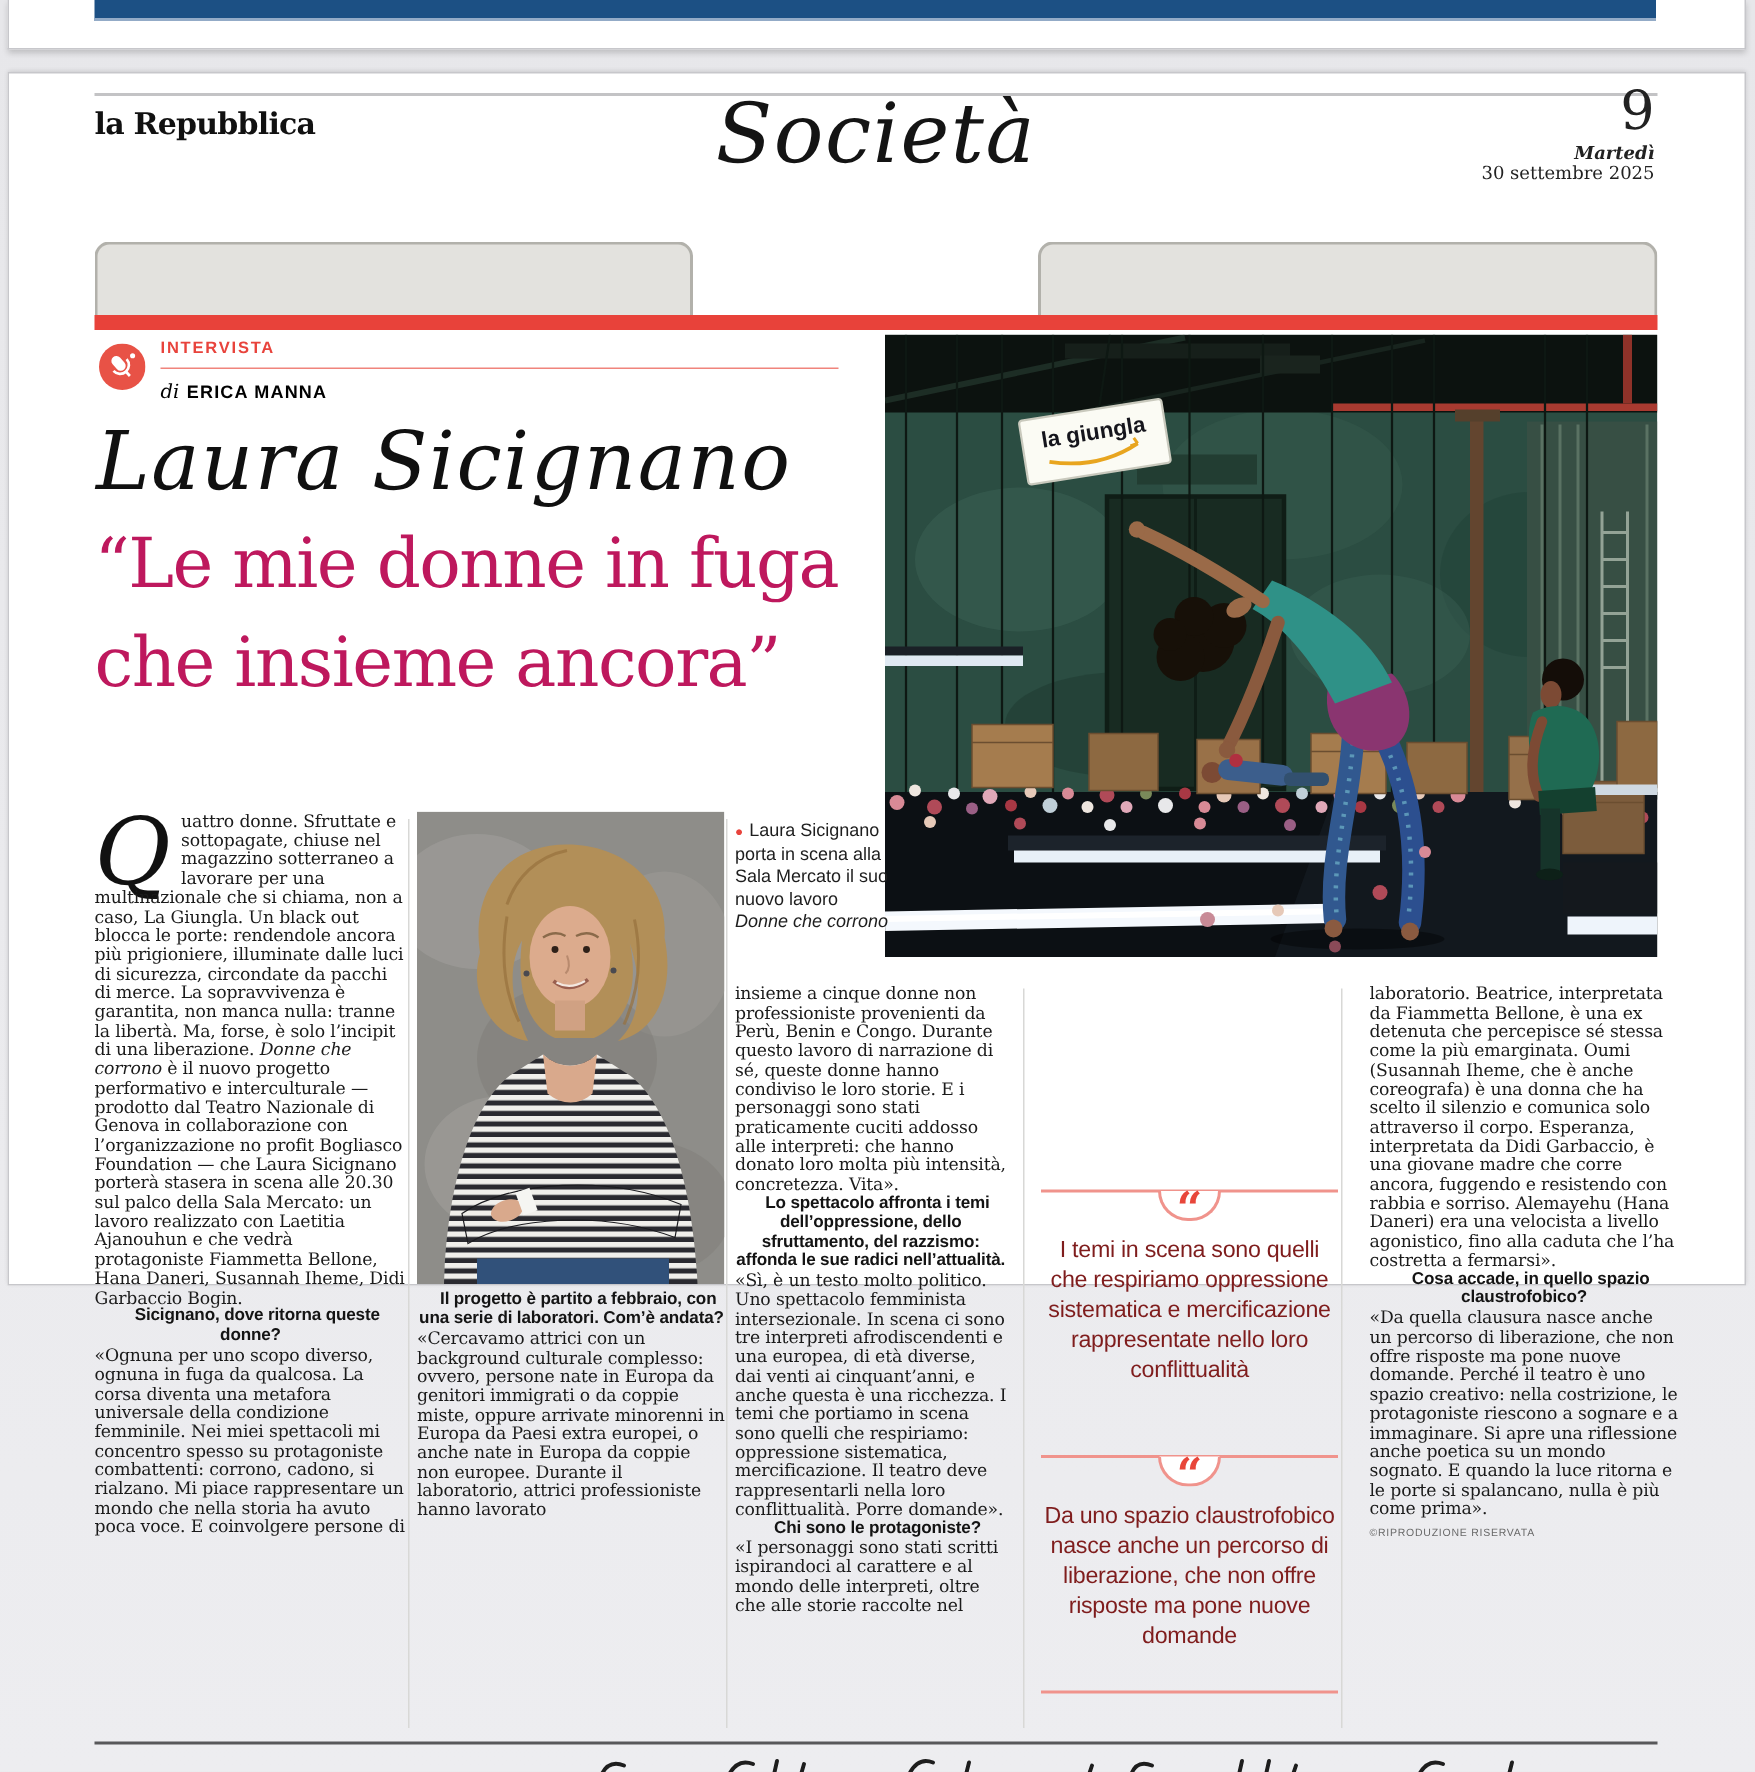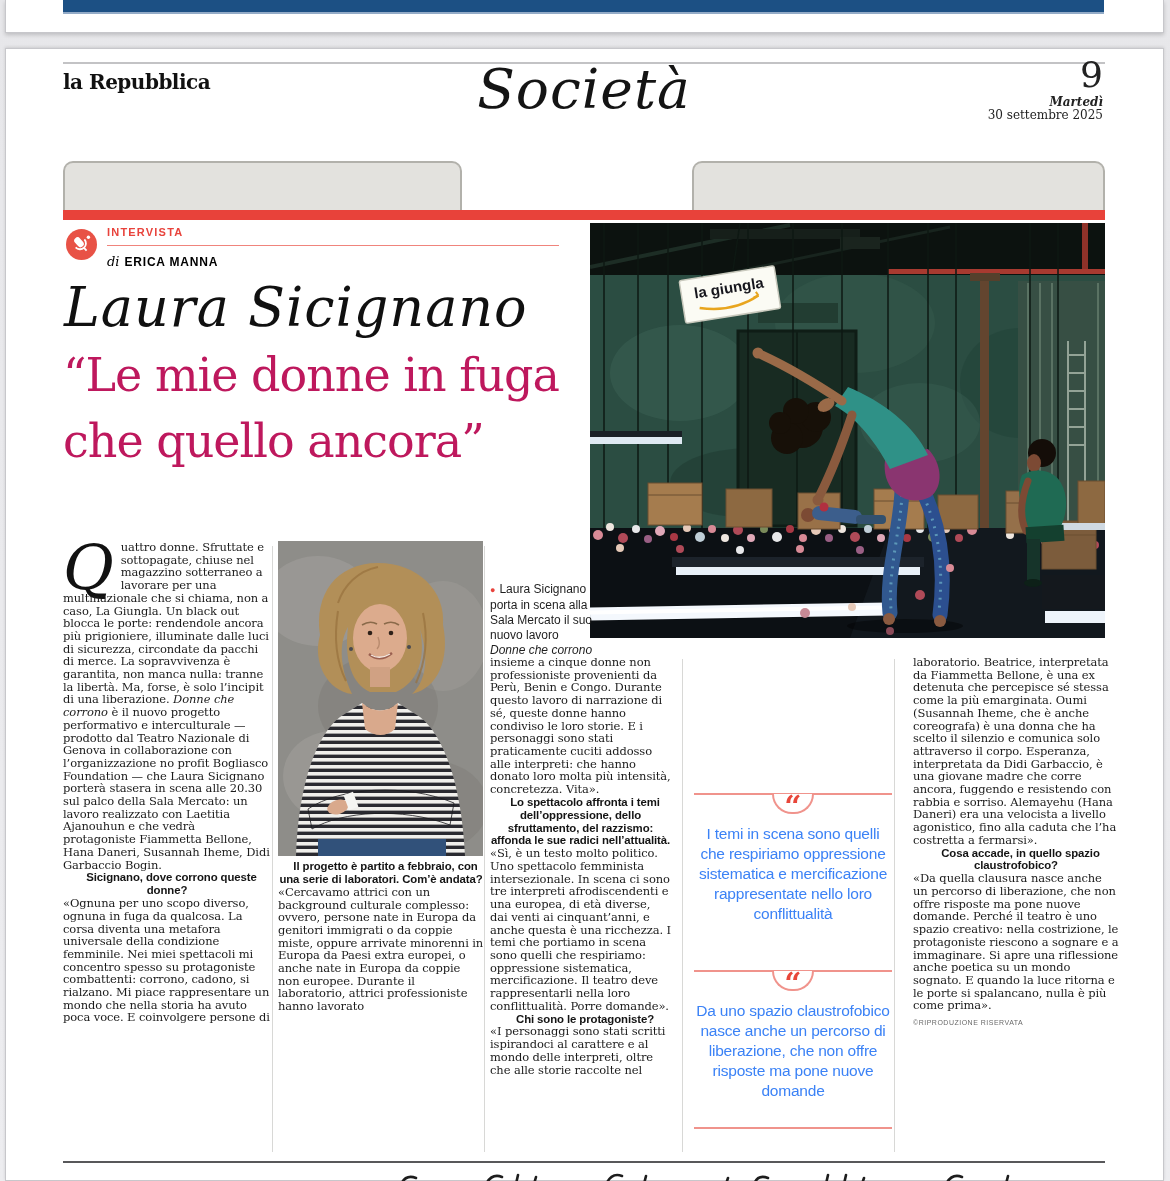--- a/index.html
+++ b/index.html
@@ -1,20 +1,20 @@
 <!DOCTYPE html>
 <html><head>
 <meta charset="utf-8">
 <style>
   html,body{margin:0;padding:0;width:1170px;height:1181px;overflow:hidden;
     background:linear-gradient(#e7e7ea,#ededf0);font-family:"Liberation Sans",sans-serif;}
   .page{position:absolute;background:#fff;border:1px solid #c7c7cb;box-sizing:border-box;}
   #prev-page{left:5px;top:0;width:1159px;height:33px;border-top:none;box-shadow:0 2px 4px rgba(0,0,0,.18);}
   #prev-navy{position:absolute;left:57px;top:0;width:1041px;height:12px;background:#1c5084;border-bottom:2px solid #93abc7;}
-  #cur-page{left:5px;top:48px;width:1159px;height:1133px;box-shadow:0 -1px 3px rgba(0,0,0,.12);}
+  #cur-page{left:5px;top:48px;width:1159px;height:809px;box-shadow:0 -1px 3px rgba(0,0,0,.12);}
   #cur-page *{box-sizing:border-box;}
   .abs{position:absolute;}
 
   
   #top-hairline{left:57px;top:13px;width:1042px;height:2px;background:#c3c3c5;}
   #brand{left:57px;top:22px;font:bold 20px/22px "DejaVu Serif",serif;color:#111;letter-spacing:-.5px;}
   #section-title{left:57px;top:8px;width:1042px;text-align:center;
     font:italic 55px/64px "DejaVu Serif",serif;color:#141414;letter-spacing:1px;}
   #pageno{right:60px;top:6px;font:36px/40px "DejaVu Serif",serif;color:#222;text-align:right;}
   #weekday{right:60px;top:47px;font:italic bold 12px/13px "DejaVu Serif",serif;color:#222;text-align:left;}
@@ -37,21 +37,21 @@
   
   #headline-script{left:58px;top:226px;font:italic 54px/66px "DejaVu Serif",serif;color:#101010;letter-spacing:1px;}
   .headline-serif{left:57px;font:46px/60px "DejaVu Serif",serif;color:#be185d;letter-spacing:-1px;}
   #headline-l1{top:296px;} #headline-l2{top:362px;}
 
   
   #stage-photo{left:584px;top:174px;width:515px;height:415px;overflow:hidden;}
   #portrait-photo{left:272px;top:492px;width:205px;height:315px;overflow:hidden;}
 
   
-  #caption{left:484px;top:497px;width:104px;font:12px/15px "Liberation Sans",sans-serif;color:#1e1e1e;margin-top:36px;}
+  #caption{left:484px;top:497px;width:104px;font:12px/15px "Liberation Sans",sans-serif;color:#1e1e1e;}
   #caption .dot{color:#e8433c;font-size:9px;margin-right:4px;}
   #caption i{font-style:italic;}
 
   
   .col{position:absolute;font:11.5px/12.7px "DejaVu Serif",serif;color:#1b1b1b;letter-spacing:-.1px;}
   .col p{margin:0;}
   .col p.b-q{font:bold 11.4px/12.9px "Liberation Sans",sans-serif;letter-spacing:-.1px;text-indent:9px;color:#141414;text-align:center;}
   .dropcap{float:left;font:italic 62px/47px "DejaVu Serif",serif;color:#111;margin:3px 7px 0 0;}
   #col1{left:57px;top:492px;width:208px;}
   #col2-text{left:272px;top:811px;width:206px;}
@@ -59,21 +59,21 @@
   #col5-text{left:894px;top:607px;width:206px;margin-left:13px;}
   .vsep{position:absolute;width:1px;background:#d8d8d6;}
 
   
   .pq{position:absolute;left:688px;width:198px;}
   .pq-rule{position:relative;height:26px;}
   .pq-rule .bar{position:absolute;left:0;right:0;top:9px;height:2px;background:#f0938c;}
   .pq-rule .notch{position:absolute;left:50%;transform:translateX(-50%);top:10px;width:42px;height:20px;
     background:#fff;border:2px solid #f0938c;border-top:none;border-radius:0 0 22px 22px;text-align:center;}
   .pq-rule .notch span{font:bold 30px/26px "DejaVu Serif",serif;color:#e8463a;}
-  .pq-text{margin-top:14px;font:15.5px/20px "Liberation Sans",sans-serif;color:#3b82f6;text-align:center;letter-spacing:-.2px;}
+  .pq-text{margin-top:14px;font:15.5px/20px "Liberation Sans",sans-serif;color:#7f1d1d;text-align:center;letter-spacing:-.2px;}
   #pq-bottom-rule{left:688px;top:1078px;width:198px;height:2px;background:#f0938c;}
 
   #copyright{font:7px/9px "Liberation Sans",sans-serif;color:#6a6a6a;letter-spacing:.5px;margin-top:6px;}
 
   
   #bottom-rule{left:57px;top:1112px;width:1042px;height:2px;background:#58585a;}
   #next-frag{left:300px;top:1121px;width:760px;height:12px;overflow:hidden;}
 </style>
 </head>
 <body>
@@ -107,21 +107,21 @@
     </svg>
   </div>
   <div class="abs" id="kicker-label">INTERVISTA</div>
   <div class="abs" id="kicker-line"></div>
   <div class="abs" id="byline">
     <span class="di">di</span><span class="nm">ERICA MANNA</span>
   </div>
 
   <div class="abs" id="headline-script">Laura Sicignano</div>
   <div class="abs headline-serif" id="headline-l1">“Le mie donne in fuga</div>
-  <div class="abs headline-serif" id="headline-l2">che quello ancora”</div>
+  <div class="abs headline-serif" id="headline-l2">che insieme ancora”</div>
 
   <div class="abs" id="stage-photo">
     <svg width="515" height="415" viewBox="0 0 515 415">
       <rect width="515" height="310" fill="#2b4d42"></rect>
       <ellipse cx="90" cy="150" rx="70" ry="48" fill="#3a6153" opacity=".55"></ellipse>
       <ellipse cx="265" cy="100" rx="80" ry="50" fill="#35594c" opacity=".5"></ellipse>
       <ellipse cx="430" cy="160" rx="60" ry="55" fill="#24453a" opacity=".7"></ellipse>
       <ellipse cx="160" cy="260" rx="80" ry="35" fill="#203c32" opacity=".6"></ellipse>
       <ellipse cx="330" cy="200" rx="60" ry="40" fill="#3c6254" opacity=".4"></ellipse>
       <rect width="515" height="52" fill="#0c120f"></rect>
@@ -327,21 +327,21 @@
       <rect x="40" y="298" width="128" height="17" fill="#31517a"></rect>
     </svg>
   </div>
 
   <div class="abs" id="caption">
     <span class="dot">●</span><span>Laura Sicignano porta in scena alla Sala Mercato il suo nuovo lavoro </span><i>Donne che corrono</i>
   </div>
 
   <div class="col" id="col1">
       <p class="b-drop"><span class="dropcap">Q</span>uattro donne. Sfruttate e sottopagate, chiuse nel magazzino sotterraneo a lavorare per una multinazionale che si chiama, non a caso, La Giungla. Un black out blocca le porte: rendendole ancora più prigioniere, illuminate dalle luci di sicurezza, circondate da pacchi di merce. La sopravvivenza è garantita, non manca nulla: tranne la libertà. Ma, forse, è solo l’incipit di una liberazione. <i>Donne che corrono</i> è il nuovo progetto performativo e interculturale — prodotto dal Teatro Nazionale di Genova in collaborazione con l’organizzazione no profit Bogliasco Foundation — che Laura Sicignano porterà stasera in scena alle 20.30 sul palco della Sala Mercato: un lavoro realizzato con Laetitia Ajanouhun e che vedrà protagoniste Fiammetta Bellone, Hana Daneri, Susannah Iheme, Didi Garbaccio Bogin.</p>
-      <p class="b-q">Sicignano, dove corrono queste donne?</p>
+      <p class="b-q">Sicignano, dove ritorna queste donne?</p>
       <p class="b-p">«Ognuna per uno scopo diverso, ognuna in fuga da qualcosa. La corsa diventa una metafora universale della condizione femminile. Nei miei spettacoli mi concentro spesso su protagoniste combattenti: corrono, cadono, si rialzano. Mi piace rappresentare un mondo che nella storia ha avuto poca voce. E coinvolgere persone di</p>
     </div>
   <div class="col" id="col2-text">
       <p class="b-q">Il progetto è partito a febbraio, con una serie di laboratori. Com’è andata?</p>
       <p class="b-p">«Cercavamo attrici con un background culturale complesso: ovvero, persone nate in Europa da genitori immigrati o da coppie miste, oppure arrivate minorenni in Europa da Paesi extra europei, o anche nate in Europa da coppie non europee. Durante il laboratorio, attrici professioniste hanno lavorato</p>
     </div>
   <div class="col" id="col3-text">
       <p class="b-p">insieme a cinque donne non professioniste provenienti da Perù, Benin e Congo. Durante questo lavoro di narrazione di sé, queste donne hanno condiviso le loro storie. E i personaggi sono stati praticamente cuciti addosso alle interpreti: che hanno donato loro molta più intensità, concretezza. Vita».</p>
       <p class="b-q">Lo spettacolo affronta i temi dell’oppressione, dello sfruttamento, del razzismo: affonda le sue radici nell’attualità.</p>
       <p class="b-p">«Sì, è un testo molto politico. Uno spettacolo femminista intersezionale. In scena ci sono tre interpreti afrodiscendenti e una europea, di età diverse, dai venti ai cinquant’anni, e anche questa è una ricchezza. I temi che portiamo in scena sono quelli che respiriamo: oppressione sistematica, mercificazione. Il teatro deve rappresentarli nella loro conflittualità. Porre domande».</p>

